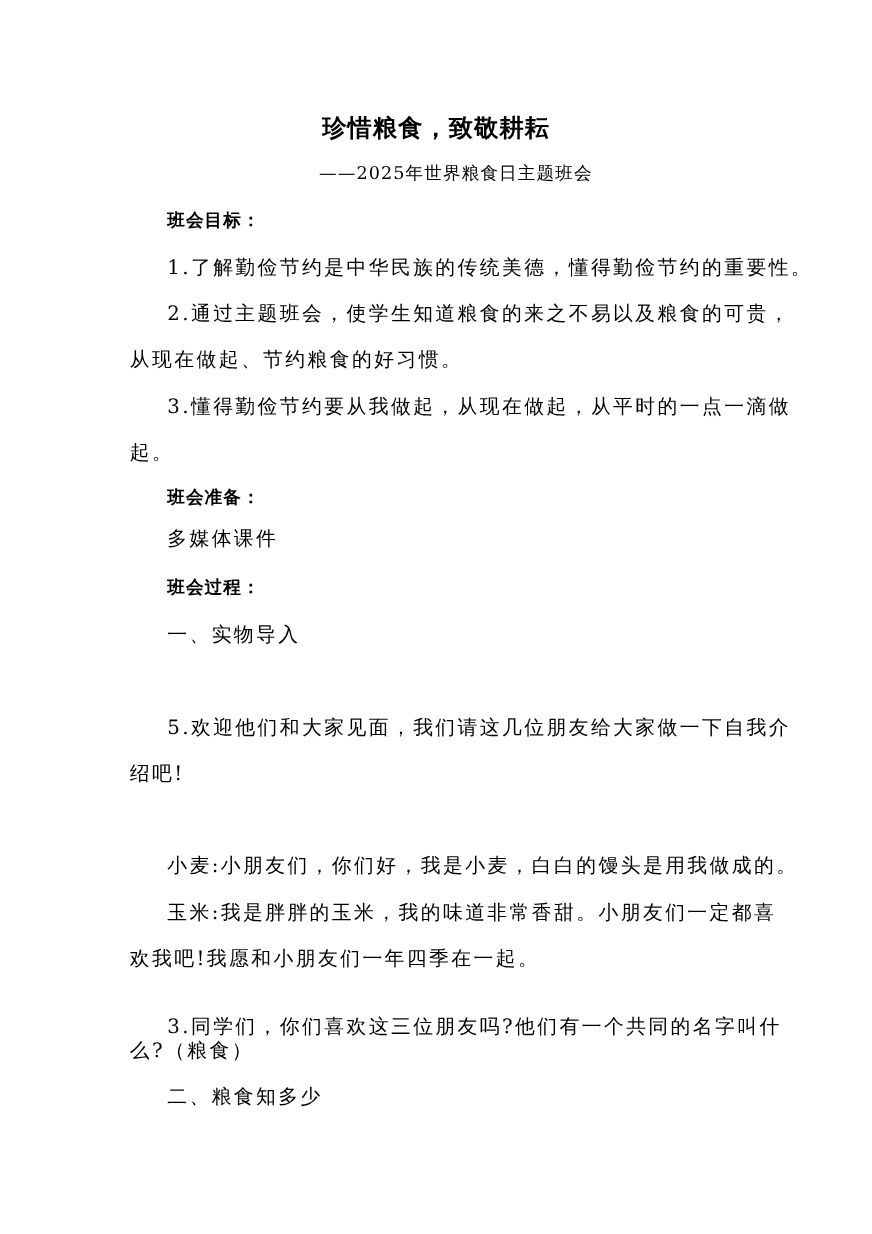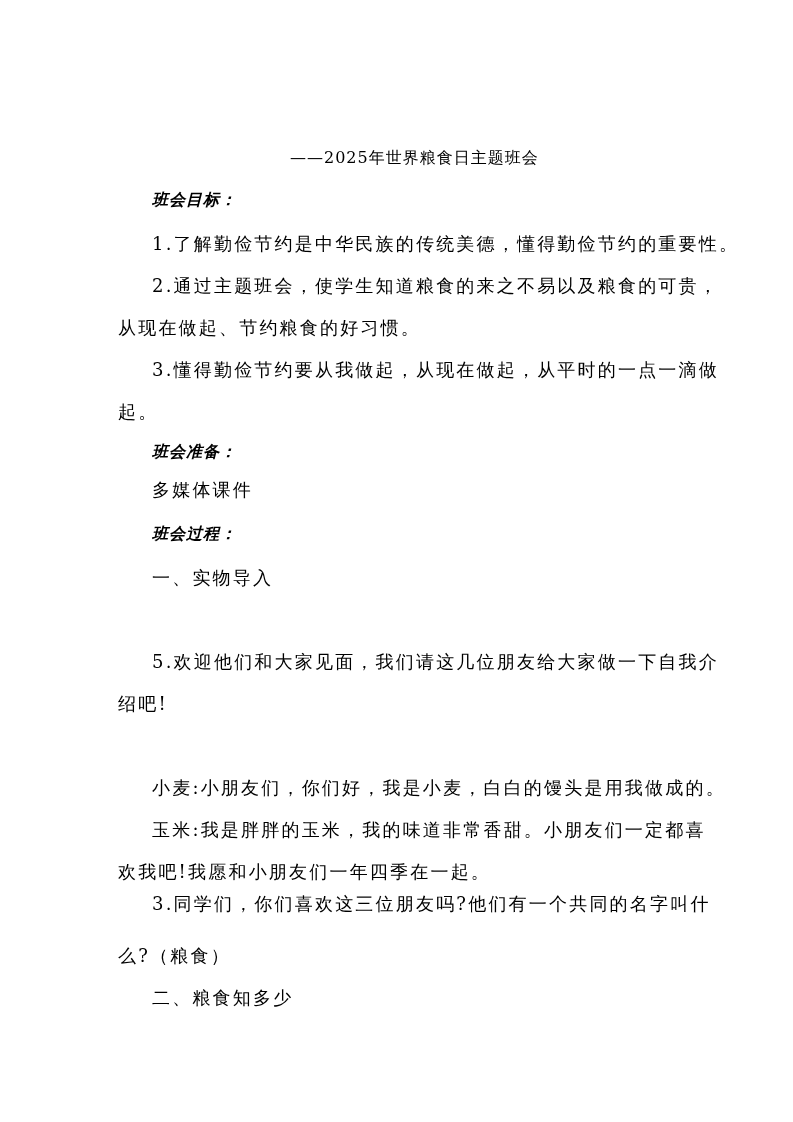--- a/index.html
+++ b/index.html
@@ -49,46 +49,46 @@
       white-space: nowrap;
       letter-spacing: 2.2px;
     }
     .indent { left: 152px; }
     .flush { left: 118px; }
     .heading {
       font-family: "DejaVu Sans", "Liberation Sans", sans-serif;
       font-weight: bold;
       font-size: 16px;
       letter-spacing: 1px;
-      font-style: italic;
     }
   </style>
 </head>
 <body>
 
 <div class="page">
 
+  <div class="title">珍惜粮食，致敬耕耘</div>
   <div class="subtitle">——2025年世界粮食日主题班会</div>
 
   <div class="line indent heading" style="top:188px;">班会目标：</div>
   <div class="line indent" style="top:232px;">1.了解勤俭节约是中华民族的传统美德，懂得勤俭节约的重要性。</div>
   <div class="line indent" style="top:274px;">2.通过主题班会，使学生知道粮食的来之不易以及粮食的可贵，</div>
   <div class="line flush" style="top:316px;">从现在做起、节约粮食的好习惯。</div>
   <div class="line indent" style="top:358px;">3.懂得勤俭节约要从我做起，从现在做起，从平时的一点一滴做</div>
   <div class="line flush" style="top:400px;">起。</div>
 
   <div class="line indent heading" style="top:440px;">班会准备：</div>
   <div class="line indent" style="top:478px;">多媒体课件</div>
 
   <div class="line indent heading" style="top:522px;">班会过程：</div>
   <div class="line indent" style="top:566px;">一、实物导入</div>
 
   <div class="line indent" style="top:650px;">5.欢迎他们和大家见面，我们请这几位朋友给大家做一下自我介</div>
   <div class="line flush" style="top:692px;">绍吧!</div>
   <div class="line indent" style="top:776px;">小麦:小朋友们，你们好，我是小麦，白白的馒头是用我做成的。</div>
   <div class="line flush" style="top:860px;">欢我吧!我愿和小朋友们一年四季在一起。</div>
   <div class="line indent" style="top:818px;">玉米:我是胖胖的玉米，我的味道非常香甜。小朋友们一定都喜</div>
-  <div class="line indent" style="top:892px;">3.同学们，你们喜欢这三位朋友吗?他们有一个共同的名字叫什</div>
+  <div class="line indent" style="top:922px;">3.同学们，你们喜欢这三位朋友吗?他们有一个共同的名字叫什</div>
   <div class="line flush" style="top:944px;">么?（粮食）</div>
 
   <div class="line indent" style="top:986px;">二、粮食知多少</div>
 
 </div>
 
 </body></html>

